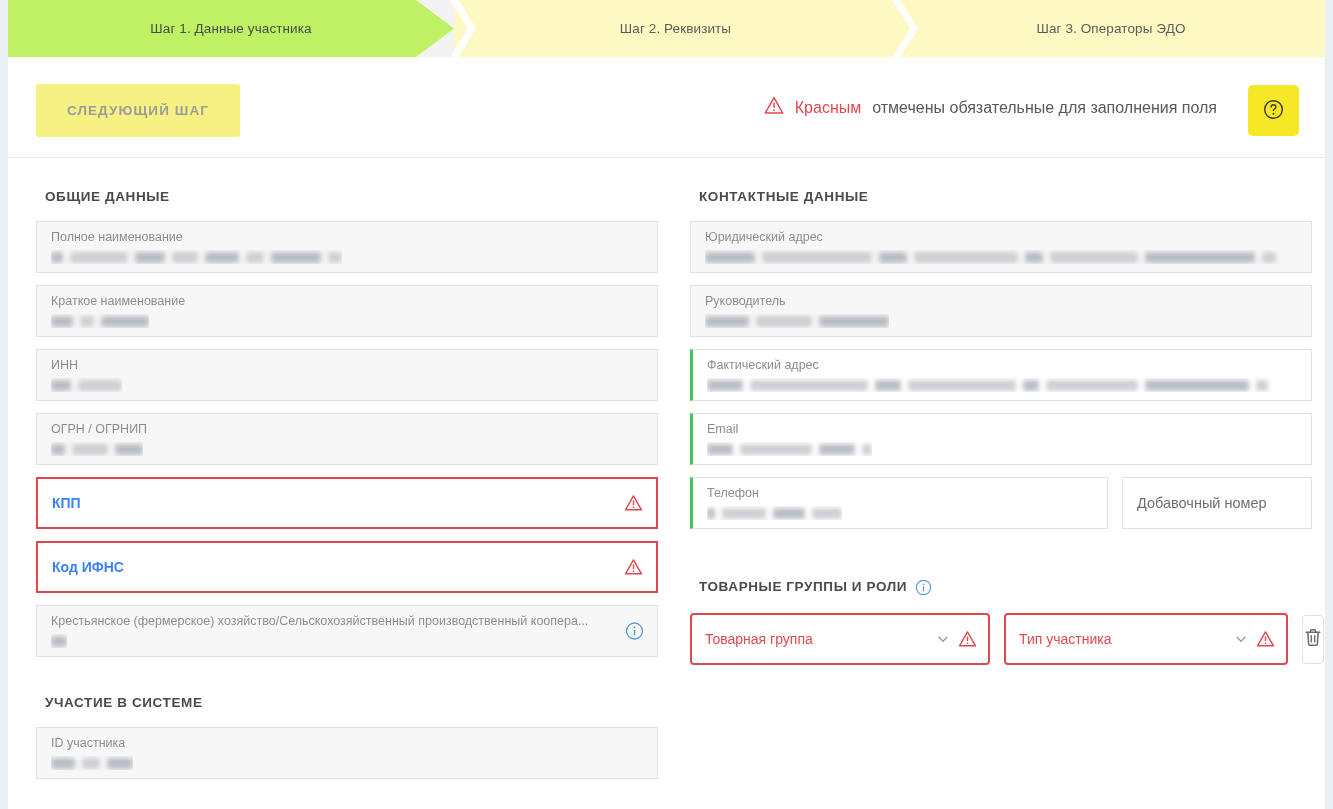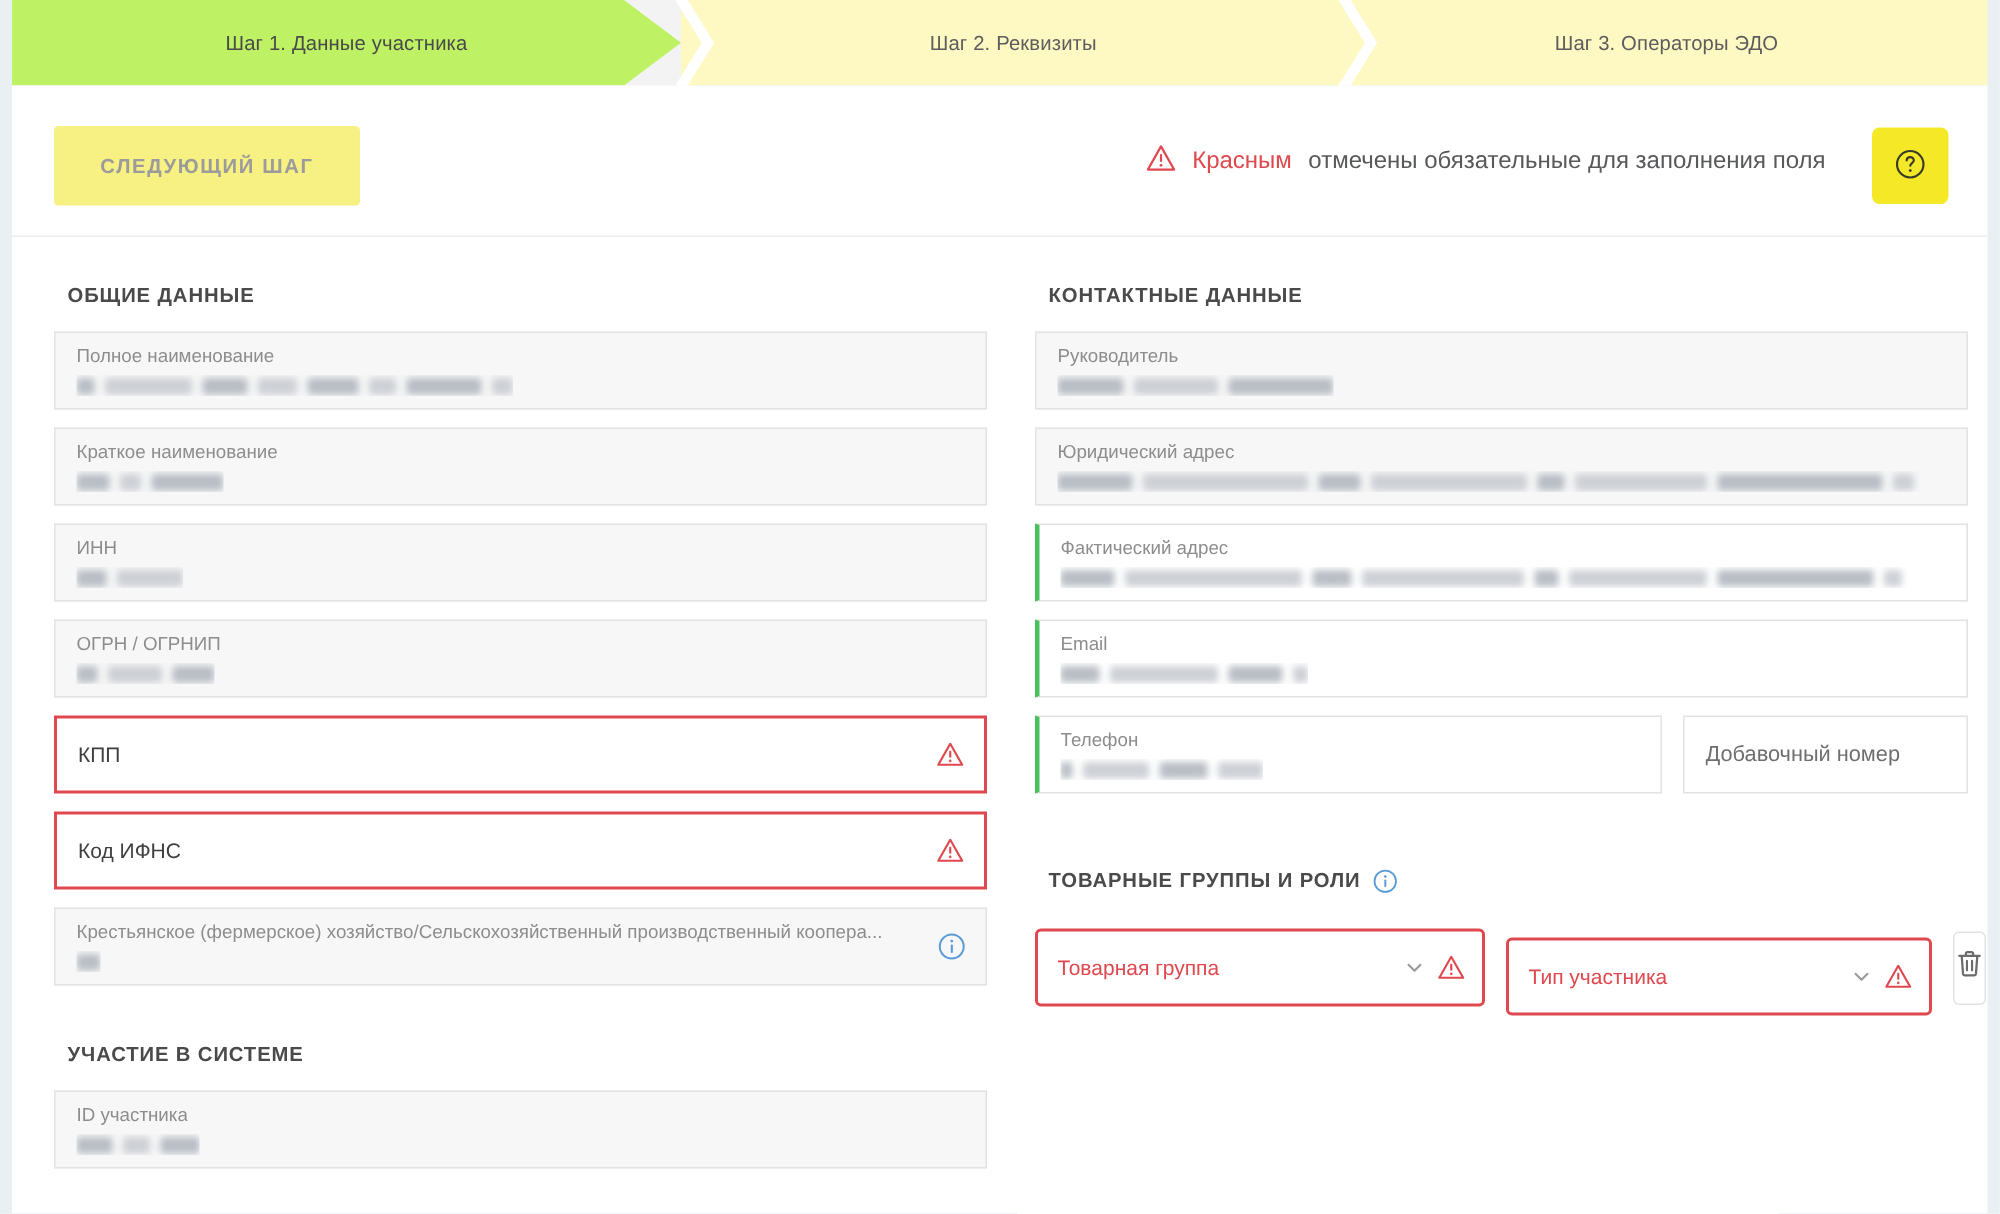--- a/index.html
+++ b/index.html
@@ -149,21 +149,21 @@
     font-size: 12.5px;
     color: #8d8d8d;
     white-space: nowrap;
     overflow: hidden;
     max-width: 560px;
     text-overflow: ellipsis;
   }
   .field.white  { background: #ffffff; }
   .field.valid  { background: #ffffff; border-left: 3px solid #49c15e; }
   .field.error  { background: #ffffff; border: 2px solid #e0484f; }
-  .field.error .label { color: #404040; font-size: 14px; top: 16px; }
+  .field.error .label { color: #3b82f6; font-size: 14px; top: 16px; font-weight: bold; }
   .field .right-icon {
     position: absolute;
     right: 13px; top: 50%;
     transform: translateY(-50%);
     display: flex; align-items: center;
   }
   .field.placeholderonly .label {
     top: 50%; transform: translateY(-50%);
     font-size: 14.5px; color: #6f6f6f;
   }
@@ -213,21 +213,21 @@
   .select .sel-label {
     font-size: 14px;
     color: #e0484f;
     margin-left: 13px;
     flex: 1 1 auto;
     white-space: nowrap;
   }
   .select .chevdown { margin-right: 8px; display: flex; }
   .select .sel-warn { margin-right: 11px; display: flex; }
   .sel-a { width: 300px; flex: 0 0 300px; }
-  .sel-b { width: 284px; flex: 0 0 284px; margin-top: 12px; }
+  .sel-b { width: 284px; flex: 0 0 284px; }
   .trash-btn {
     width: 49px; height: 49px;
     border: 1px solid #e2e2e2;
     border-radius: 4px;
     background: #fff;
     display: flex; align-items: center; justify-content: center;
     cursor: pointer;
   }
   .info-circle { display: flex; }
 </style>
@@ -387,39 +387,39 @@
 
         </div>
 
         <div class="col">
 
           <div class="section-title">
             <span>КОНТАКТНЫЕ ДАННЫЕ</span>
           </div>
 
           <div class="field">
-            <span class="label">Руководитель</span>
-            <span class="masked-row">
-              <i class="mask dark" style="width:44px"></i>
-                <i class="mask" style="width:56px"></i>
-                <i class="mask dark" style="width:70px"></i>
-            </span>
-          </div>
-
-          <div class="field">
             <span class="label">Юридический адрес</span>
             <span class="masked-row" style="width:588px">
               <i class="mask dark" style="width:50px"></i>
                 <i class="mask" style="width:110px"></i>
                 <i class="mask dark" style="width:28px"></i>
                 <i class="mask" style="width:104px"></i>
                 <i class="mask dark" style="width:18px"></i>
                 <i class="mask" style="width:88px"></i>
                 <i class="mask dark" style="width:110px"></i>
                 <i class="mask" style="width:14px"></i>
+            </span>
+          </div>
+
+          <div class="field">
+            <span class="label">Руководитель</span>
+            <span class="masked-row">
+              <i class="mask dark" style="width:44px"></i>
+                <i class="mask" style="width:56px"></i>
+                <i class="mask dark" style="width:70px"></i>
             </span>
           </div>
 
           <div class="field valid">
             <span class="label">Фактический адрес</span>
             <span class="masked-row" style="width:588px">
               <i class="mask dark" style="width:36px"></i>
                 <i class="mask" style="width:118px"></i>
                 <i class="mask dark" style="width:26px"></i>
                 <i class="mask" style="width:108px"></i>

